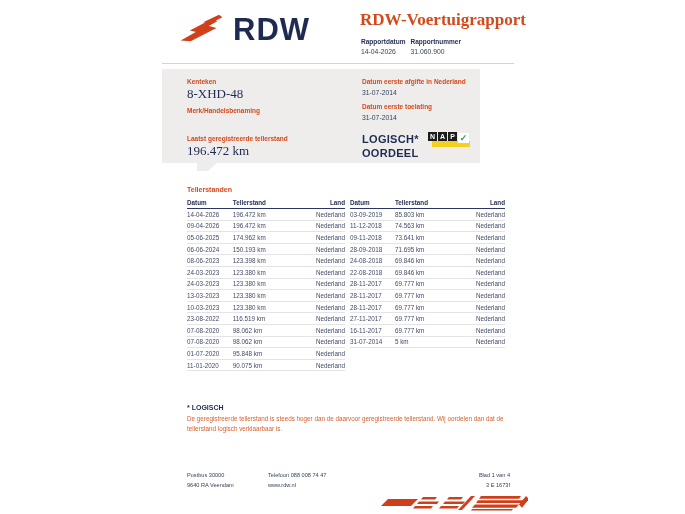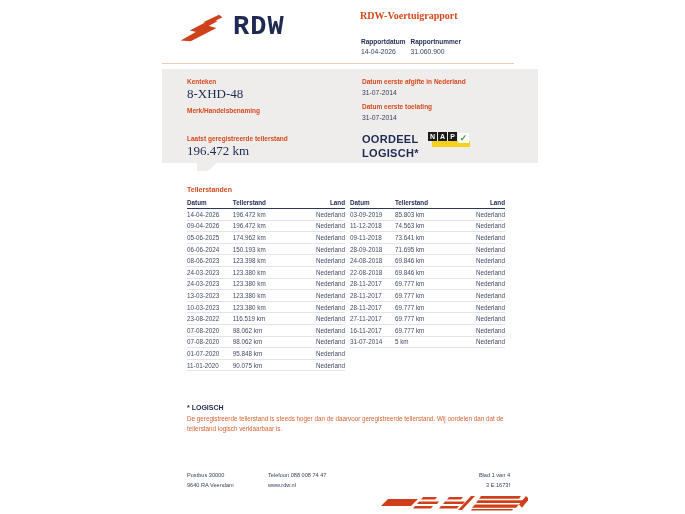--- a/index.html
+++ b/index.html
@@ -4,36 +4,36 @@
 <style>
   html,body{margin:0;padding:0;}
   body{
     width:685px;height:514px;position:relative;background:#ffffff;
     font-family:"Liberation Sans",sans-serif;color:#2a3360;overflow:hidden;
   }
   .abs{position:absolute;}
 
   
   .brand-text{
-    font-family:Liberation Mono, monospace;font-weight:bold;
-    font-size:27px;color:#1f2a52;letter-spacing:1px;
+    font-family:Liberation Sans, sans-serif;font-weight:bold;
+    font-size:31px;color:#1f2a52;letter-spacing:1px;
   }
   .report-title{
     font-family:"Liberation Serif",serif;font-weight:bold;
-    font-size:10px;color:#d4491c;
+    font-size:17px;color:#d4491c;
   }
   .meta-label{font-size:6.5px;font-weight:bold;color:#1f2a52;}
   .meta-value{font-size:6.8px;color:#39425f;margin-top:3px;}
   .meta-col{display:inline-block;vertical-align:top;}
 
   .divider-line{height:1px;background:#f2cabc;}
 
   
   .summary-panel{
-    left:162px;top:69px;width:376px;height:94px;background:#eeedec;
+    left:162px;top:69px;width:318px;height:94px;background:#eeedec;
   }
   .panel-tail{
     position:absolute;left:35px;top:94px;width:20px;height:8px;background:#eeedec;
     clip-path:polygon(0 0,100% 0,55% 100%,0 100%);
   }
   .lbl{
     color:#d4491c;font-weight:bold;font-size:6.5px;line-height:8px;margin-top:6px;
   }
   .val-serif{
     font-family:"Liberation Serif",serif;font-size:13px;color:#1f2a52;line-height:15px;
@@ -116,22 +116,22 @@
     <div class="val-serif">196.472 km</div>
   </div>
 
   <div class="abs" style="left:200px;top:3px;width:118px;">
     <div class="lbl">Datum eerste afgifte in Nederland</div>
     <div class="val-small">31-07-2014</div>
     <div class="lbl">Datum eerste toelating</div>
     <div class="val-small">31-07-2014</div>
 
     <div style="margin-top:11px;position:relative;">
+      <div class="verdict">LOGISCH*</div>
       <div class="verdict">OORDEEL</div>
-      <div class="verdict">LOGISCH*</div>
       <div class="nap" style="position:absolute;left:66px;top:-2px;">
         <div class="nap-bar"></div>
         <div class="nap-letter" style="left:0px;">N</div>
         <div class="nap-letter" style="left:10px;">A</div>
         <div class="nap-letter" style="left:20px;">P</div>
         <div class="nap-check">✓</div>
       </div>
     </div>
   </div>
 </div>

